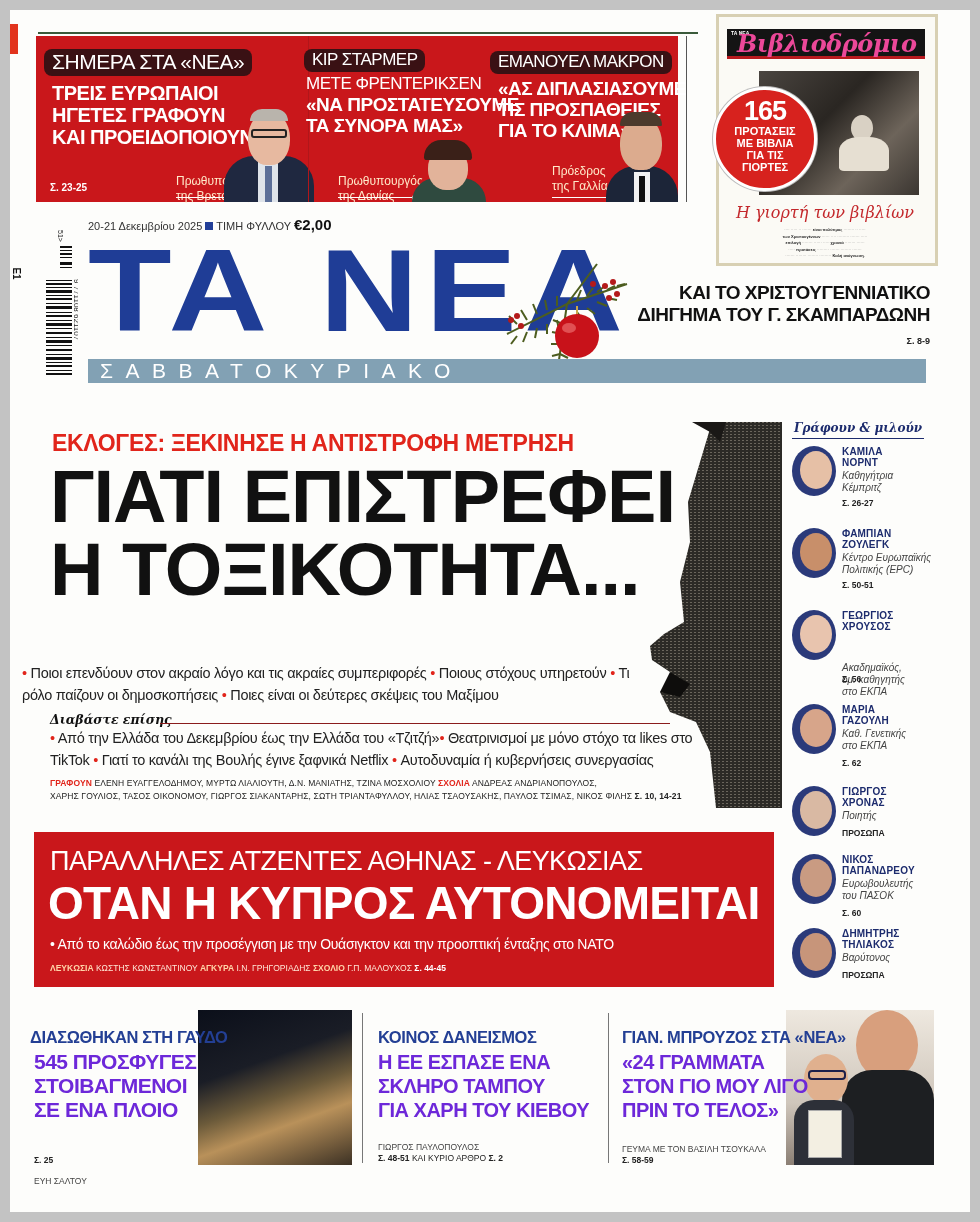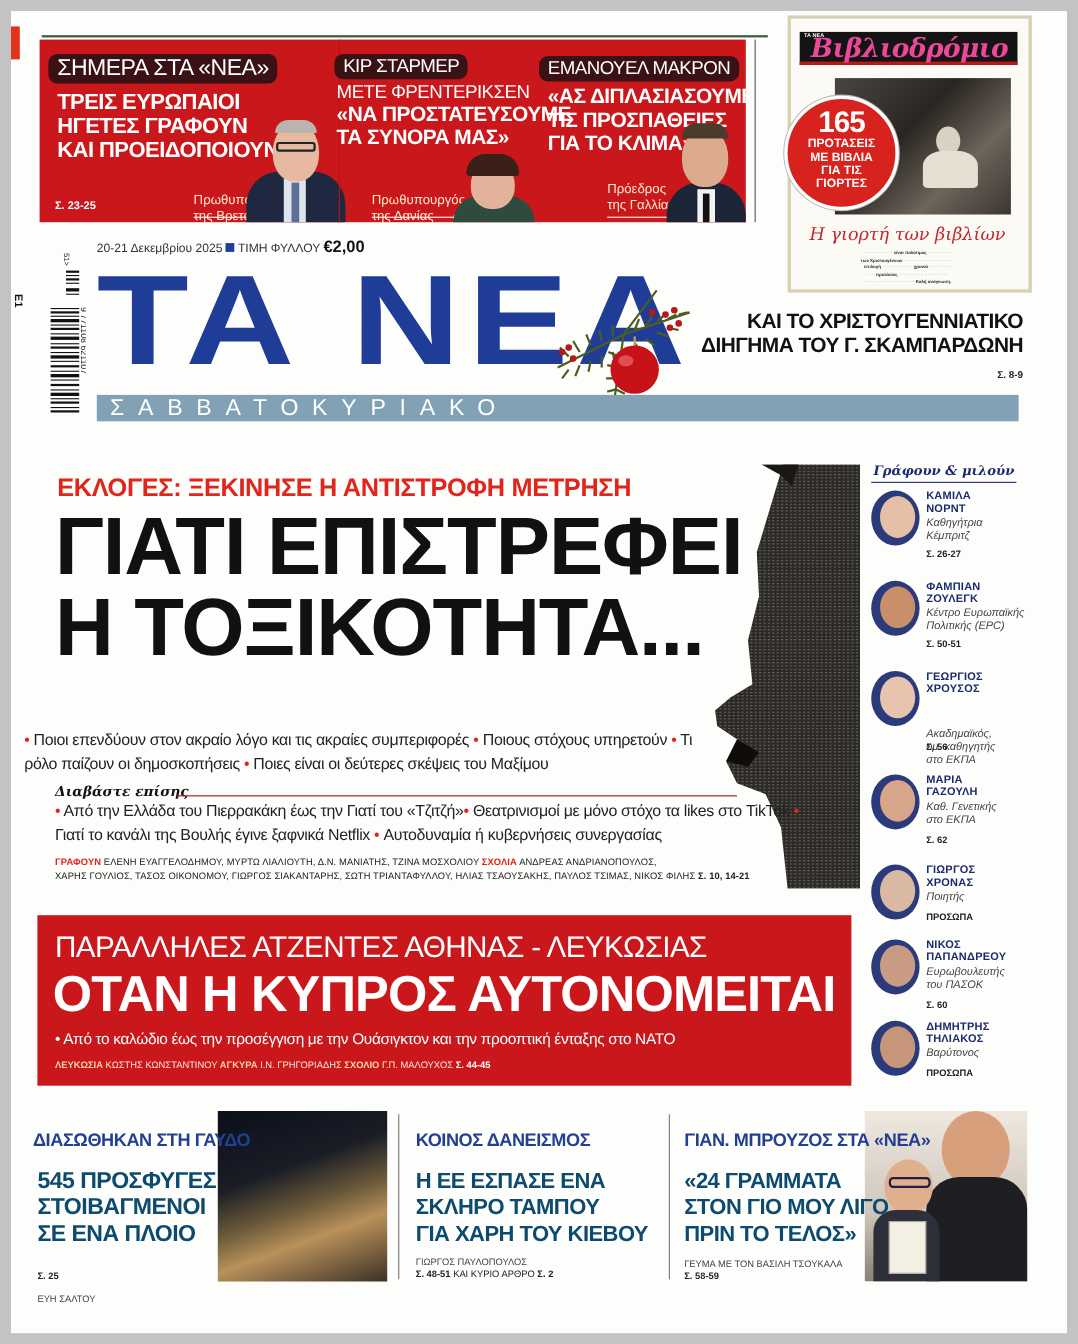--- a/index.html
+++ b/index.html
@@ -81,21 +81,21 @@
   .cyprus { left: 24px; top: 822px; width: 740px; height: 155px; background: #c9171b; color: #fff; }
   .cy-kicker { position: absolute; left: 16px; top: 14px; font-size: 27px; white-space: nowrap; letter-spacing: -0.6px; }
   .cy-head { position: absolute; left: 14px; top: 44px; font-weight: bold; font-size: 46px; white-space: nowrap; letter-spacing: -0.8px; }
   .cy-bullet { position: absolute; left: 16px; top: 104px; font-size: 14px; white-space: nowrap; letter-spacing: -0.3px; }
   .cy-credit { position: absolute; left: 16px; top: 131px; font-size: 8.5px; white-space: nowrap; color: #ffe7d7; }
   .cy-credit b { color: #ffd3a8; }
 
   
   .bstory { position: absolute; top: 1000px; height: 155px; }
   .b-kicker { position: absolute; color: #233f94; font-weight: bold; font-size: 16.5px; white-space: nowrap; letter-spacing: -0.4px; }
-  .b-head { position: absolute; color: #0c4a6e; font-weight: bold; font-size: 20px; line-height: 24px; white-space: nowrap; letter-spacing: -0.5px; margin-top: 12px; }
+  .b-head { position: absolute; color: #6d28d9; font-weight: bold; font-size: 20px; line-height: 24px; white-space: nowrap; letter-spacing: -0.5px; }
   .b-by { position: absolute; color: #444; font-size: 8.5px; white-space: nowrap; }
   .b-ref { position: absolute; color: #222; font-weight: bold; font-size: 8.5px; white-space: nowrap; }
   .b-ref span { font-weight: normal; }
   .b-photo { position: absolute; overflow: hidden; }
   .vsep { position: absolute; width: 1px; background: #777; }
 </style>
 </head>
 <body>
 
 <div class="page">
@@ -300,21 +300,21 @@
     <span class="dot"> • </span><span>Τι ρόλο παίζουν οι δημοσκοπήσεις</span>
     <span class="dot"> • </span><span>Ποιες είναι οι δεύτερες σκέψεις του Μαξίμου</span>
   </div>
   <div class="abs headline">
     <div>ΓΙΑΤΙ ΕΠΙΣΤΡΕΦΕΙ</div>
     <div>Η ΤΟΞΙΚΟΤΗΤΑ...</div>
   </div>
   <div class="abs also-head">Διαβάστε επίσης</div>
   <div class="abs also-rule"></div>
   <div class="abs also-bullets">
-    <span class="dot">• </span><span>Από την Ελλάδα του Πιερρακάκη έως την Γιατί του «Τζιτζή»</span><span class="dot">• </span><span>Θεατρινισμοί με μόνο στόχο τα likes στο TikTok</span>
+    <span class="dot">• </span><span>Από την Ελλάδα του Δεκεμβρίου έως την Ελλάδα του «Τζιτζή»</span><span class="dot">• </span><span>Θεατρινισμοί με μόνο στόχο τα likes στο TikTok</span>
     <span class="dot"> • </span><span>Γιατί το κανάλι της Βουλής έγινε ξαφνικά Netflix</span>
     <span class="dot"> • </span><span>Αυτοδυναμία ή κυβερνήσεις συνεργασίας</span>
   </div>
   <div class="abs credits">
     <span class="r">ΓΡΑΦΟΥΝ</span> <span>ΕΛΕΝΗ ΕΥΑΓΓΕΛΟΔΗΜΟΥ, ΜΥΡΤΩ ΛΙΑΛΙΟΥΤΗ, Δ.Ν. ΜΑΝΙΑΤΗΣ, ΤΖΙΝΑ ΜΟΣΧΟΛΙΟΥ</span> <span class="r">ΣΧΟΛΙΑ</span> <span>ΑΝΔΡΕΑΣ ΑΝΔΡΙΑΝΟΠΟΥΛΟΣ,</span><br>
     <span>ΧΑΡΗΣ ΓΟΥΛΙΟΣ, ΤΑΣΟΣ ΟΙΚΟΝΟΜΟΥ, ΓΙΩΡΓΟΣ ΣΙΑΚΑΝΤΑΡΗΣ, ΣΩΤΗ ΤΡΙΑΝΤΑΦΥΛΛΟΥ, ΗΛΙΑΣ ΤΣΑΟΥΣΑΚΗΣ, ΠΑΥΛΟΣ ΤΣΙΜΑΣ, ΝΙΚΟΣ ΦΙΛΗΣ</span> <span class="b">Σ. 10, 14-21</span>
   </div>
 
   <div class="abs side-title">Γράφουν &amp; μιλούν</div>
   <div class="abs side-rule"></div>

